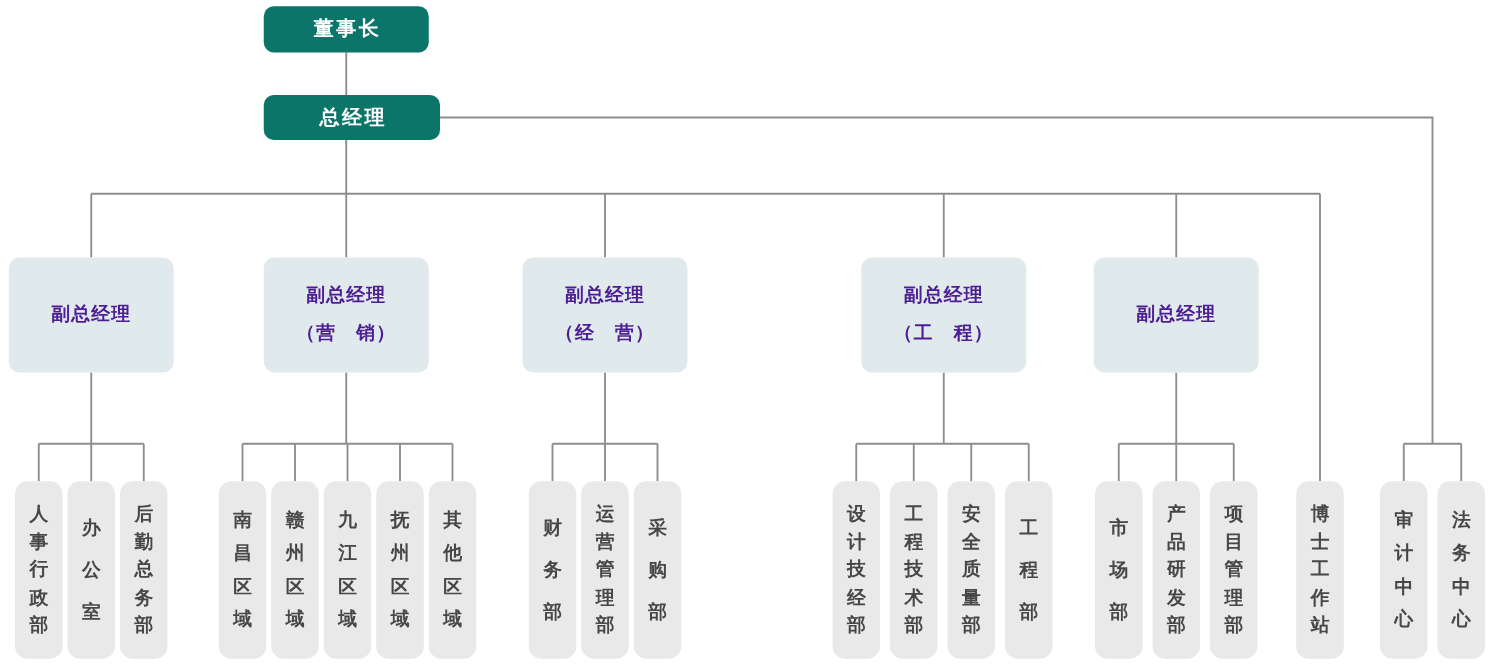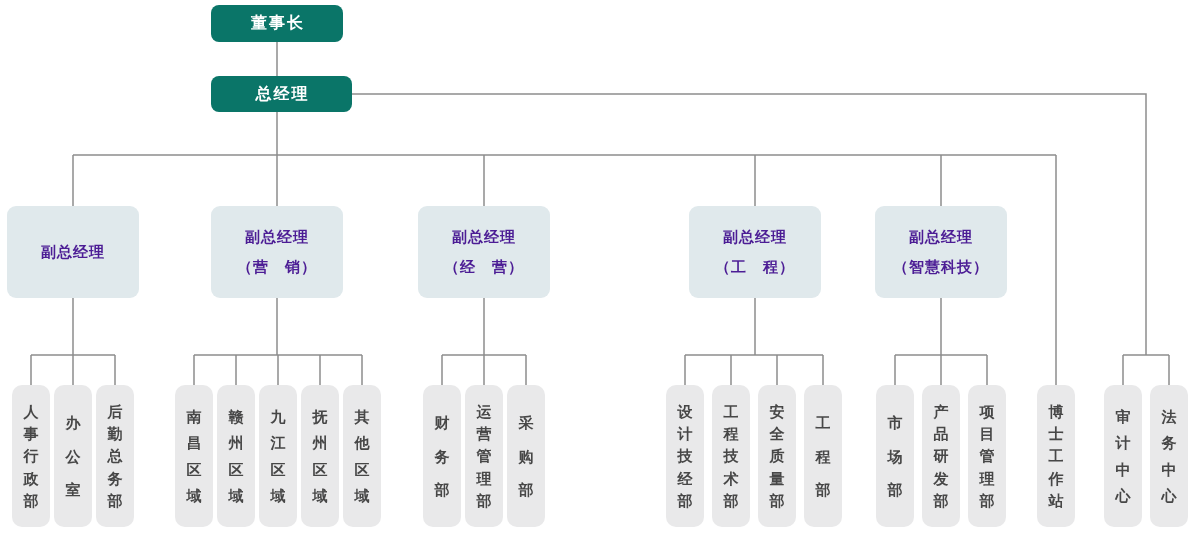--- a/index.html
+++ b/index.html
@@ -126,21 +126,20 @@
   <div class="node deputy" style="left:418px; top:206px; width:132px; height:92px;">
     <span>副总经理</span>
     <span>（经　营）</span>
   </div>
   <div class="node deputy" style="left:689px; top:206px; width:132px; height:92px;">
     <span>副总经理</span>
     <span>（工　程）</span>
   </div>
   <div class="node deputy" style="left:875px; top:206px; width:132px; height:92px;">
     <span>副总经理</span>
-    <span>（智慧科技）</span>
   </div>
 
   <div class="node vbox vtext" style="left:12px; top:385px; width:38px; height:142px;">
       <span>人</span>
       <span>事</span>
       <span>行</span>
       <span>政</span>
       <span>部</span>
     </div>
   <div class="node vbox vtext" style="left:54px; top:385px; width:38px; height:142px;">

